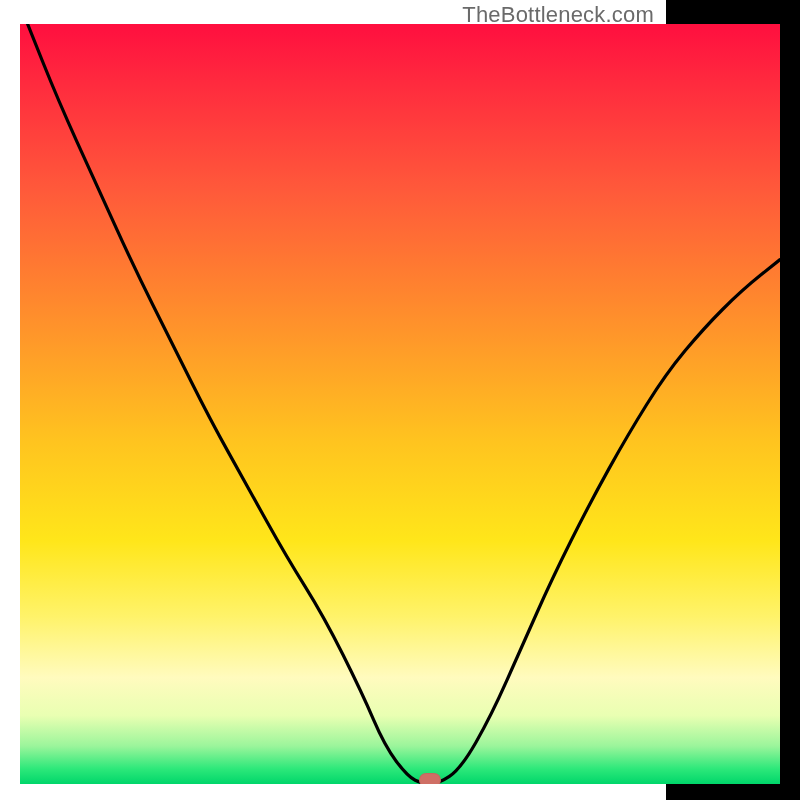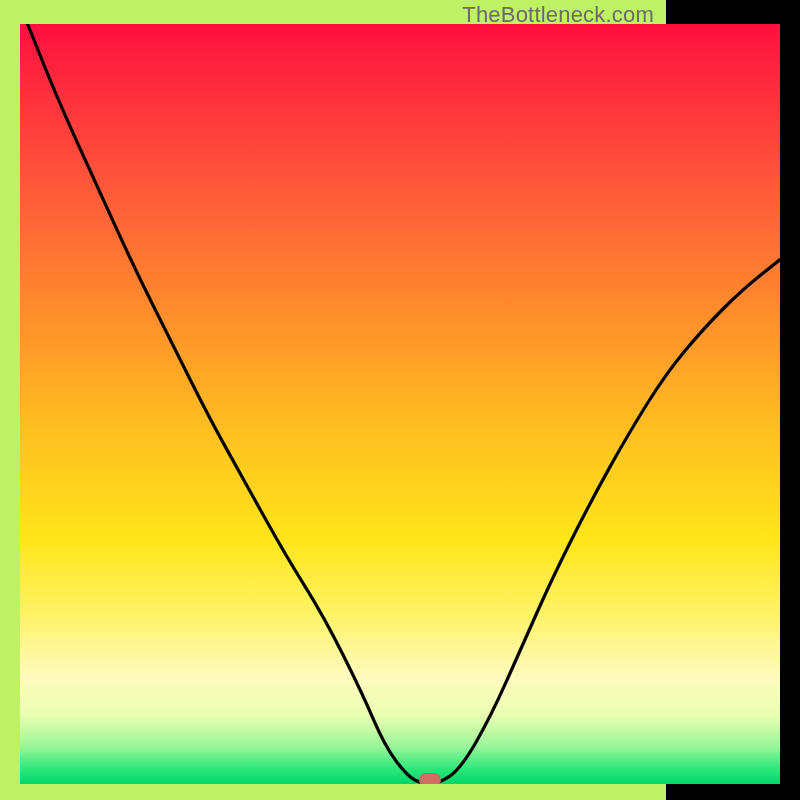--- a/index.html
+++ b/index.html
@@ -8,21 +8,21 @@
     width: 800px;
     height: 800px;
     background: #000;
     overflow: hidden;
     font-family: Arial, Helvetica, sans-serif;
   }
   .frame {
     position: relative;
     width: 666px;
     height: 800px;
-    background: #bef264;
+    background: #ffffff;
   }
   .watermark {
     position: absolute;
     top: 2px;
     right: 12px;
     color: #6a6a6a;
     font-size: 22px;
     font-weight: 500;
     letter-spacing: 0.2px;
     z-index: 10;

